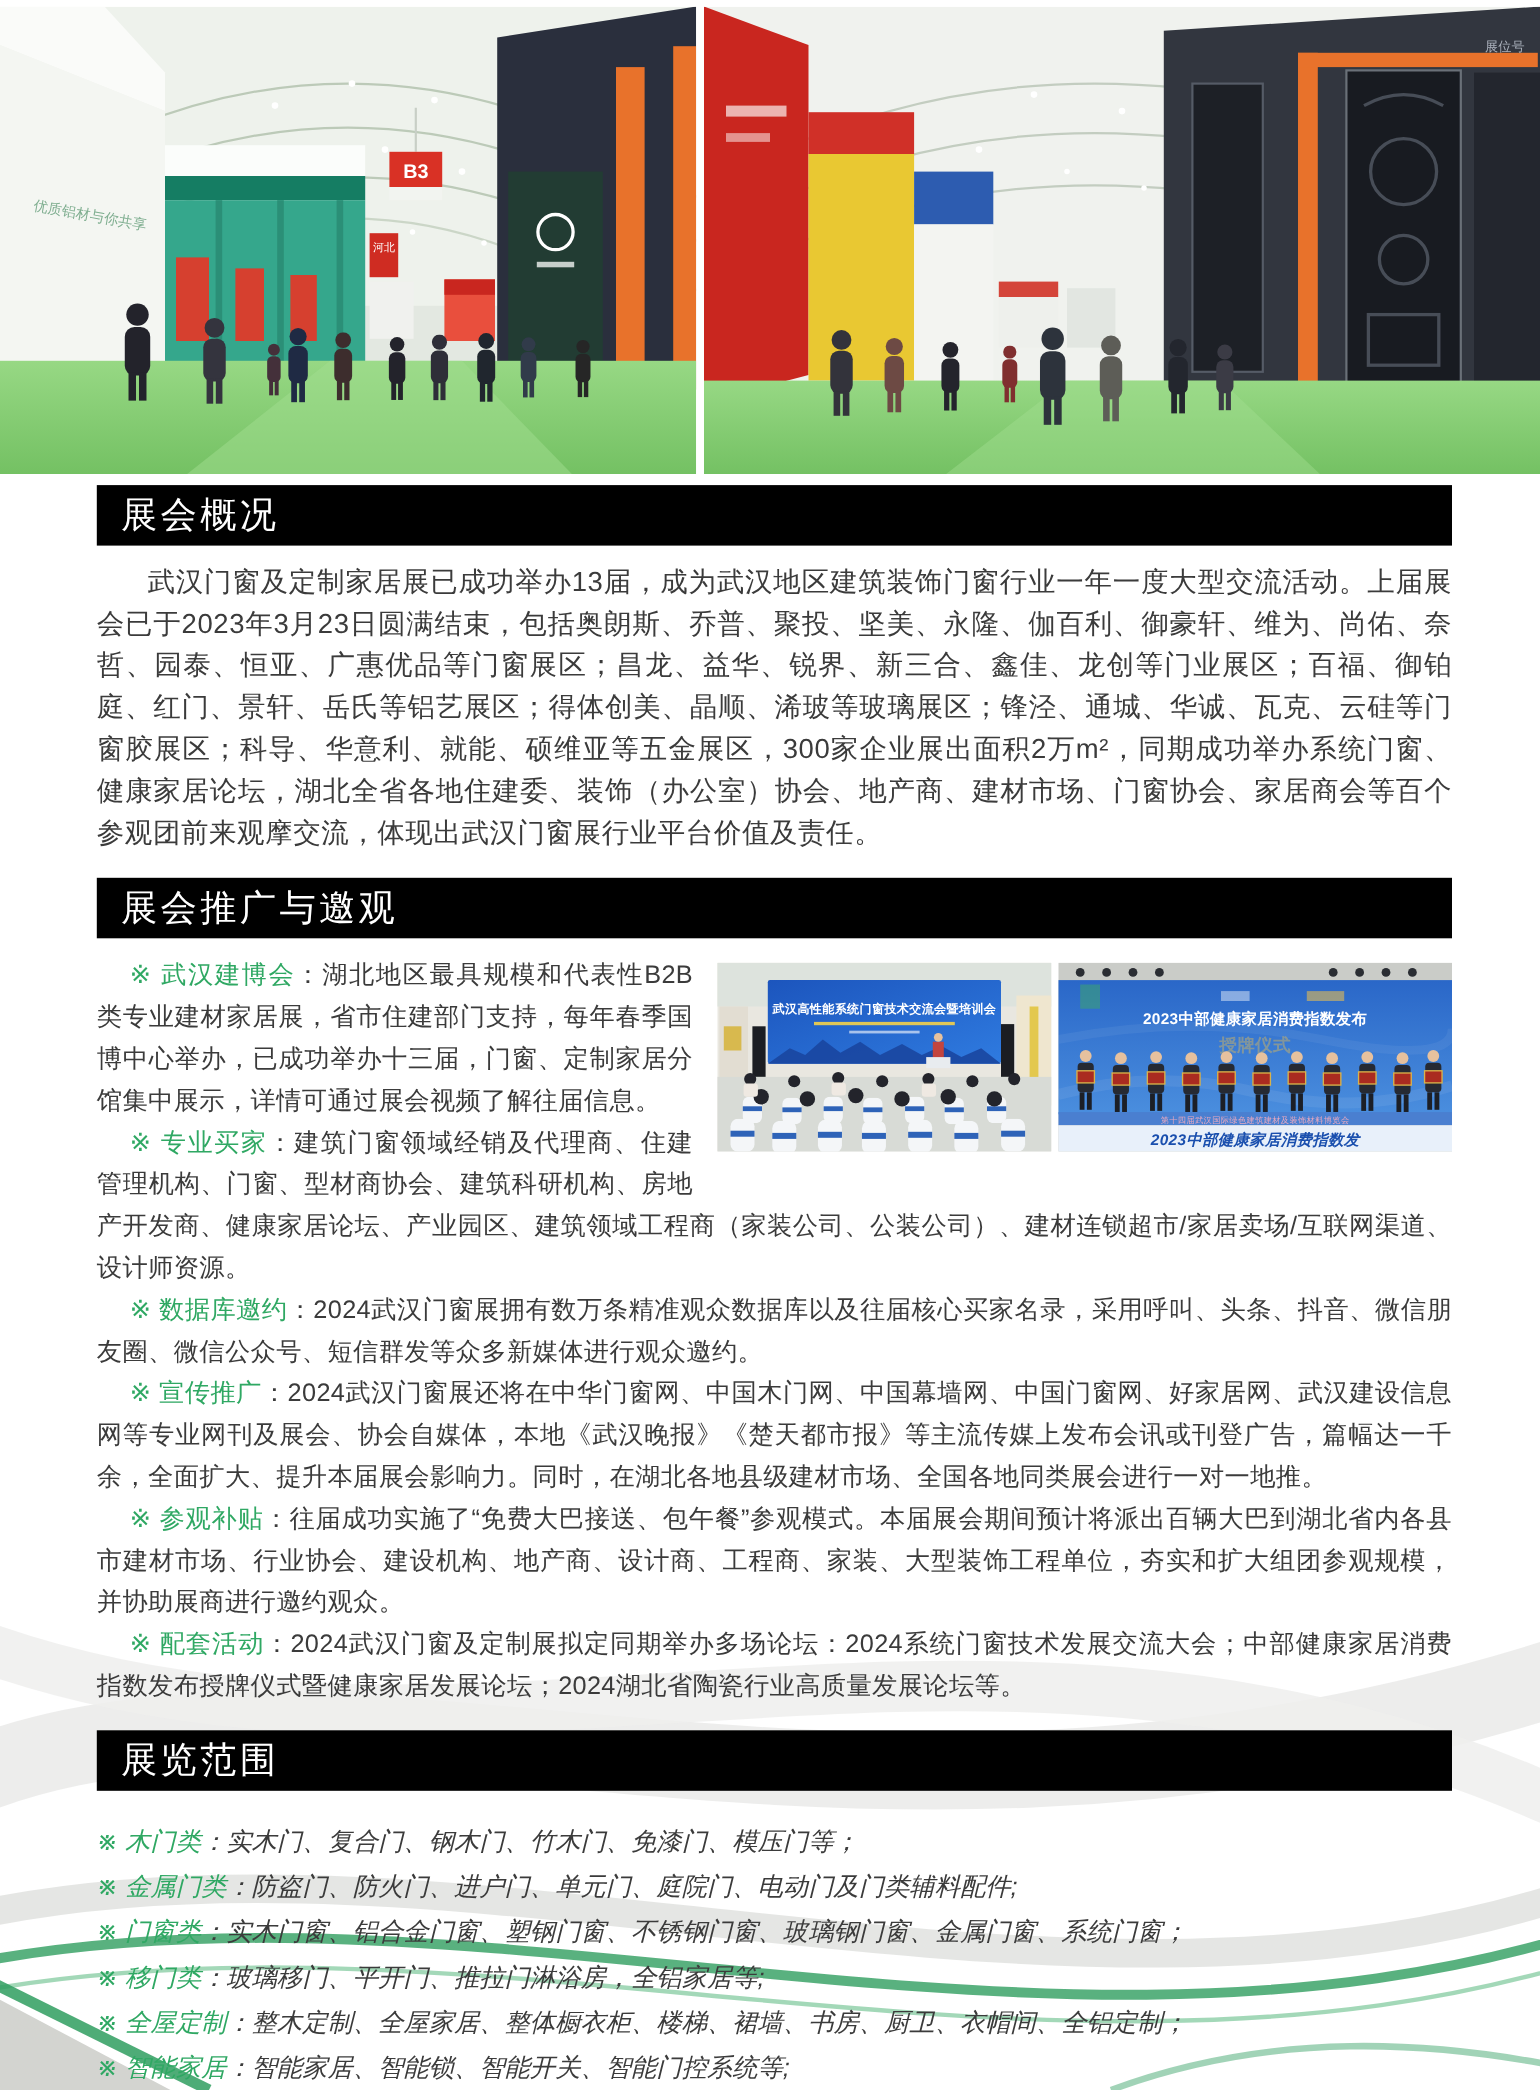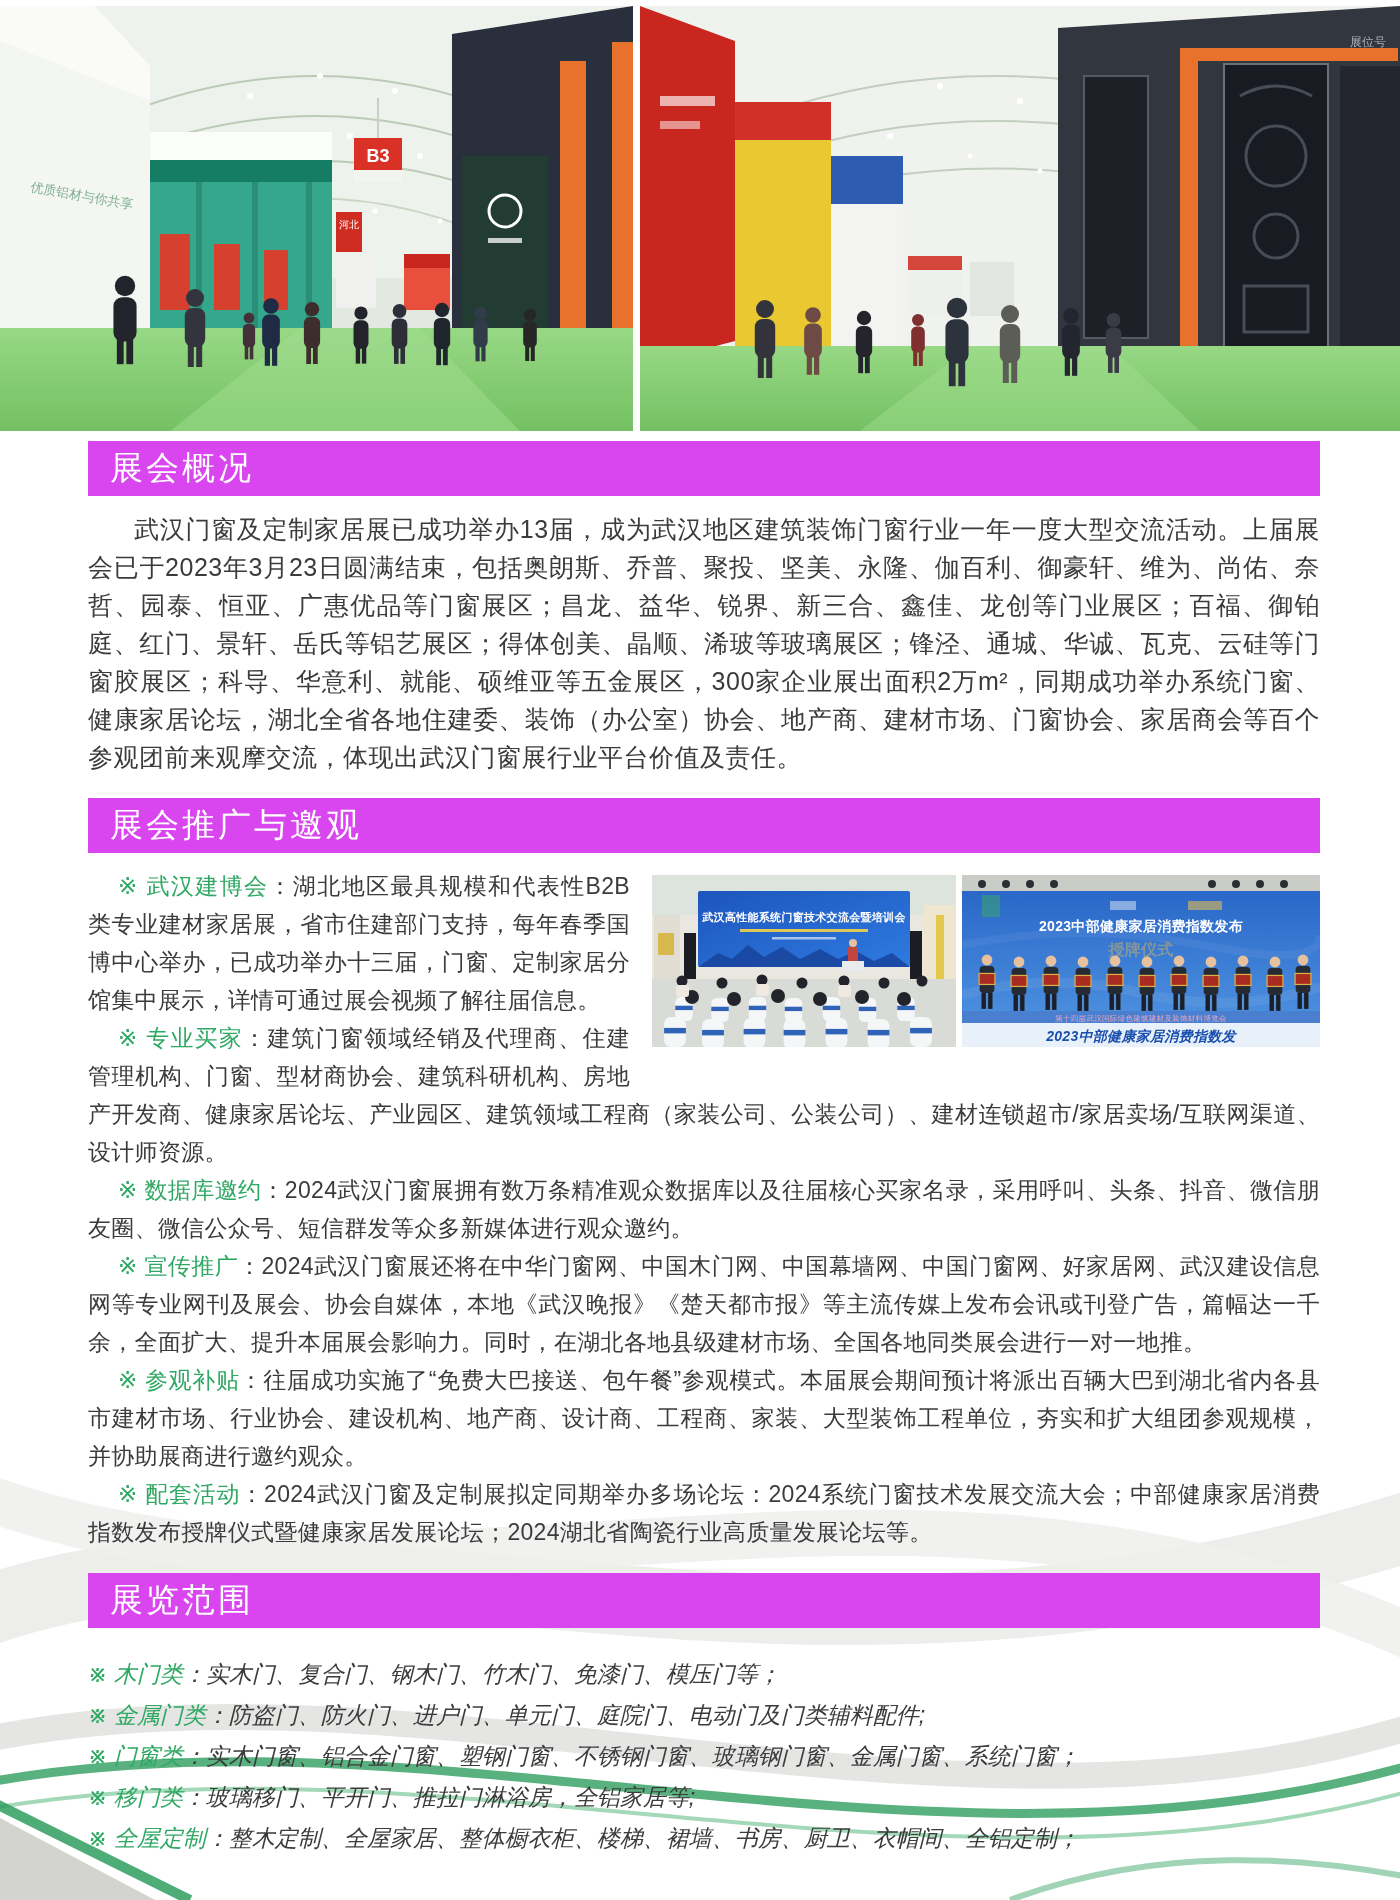--- a/index.html
+++ b/index.html
@@ -10,21 +10,21 @@
 
   
   .top-photos{display:flex;gap:7px;padding-top:6px;height:425px;}
   .top-photos .ph{height:425px;overflow:hidden;}
   .ph-left{width:633px;flex:none;}
   .ph-right{flex:1;}
   .ph svg{display:block;width:100%;height:100%;}
 
   
   .section{margin:0 80px 0 88px;width:1232px;}
-  .section-bar{height:55px;background:#d946ef;color:#ffffff;font-size:33px;font-weight:500;
+  .section-bar{height:55px;background:#000000;color:#ffffff;font-size:33px;font-weight:500;
                letter-spacing:3px;display:flex;align-items:center;padding-left:22px;box-sizing:border-box;}
   .sec-overview{margin-top:10px;}
   .sec-overview .body{margin:14px 0 12px 0;font-size:25px;line-height:38px;text-align:justify;
                       text-indent:46px;letter-spacing:.5px;}
   .sec-promo{margin-top:22px;}
   .promo-body{margin-top:14px;font-size:23px;line-height:38px;text-align:justify;letter-spacing:.3px;}
   .promo-photos{float:right;width:668px;height:172px;margin:8px 0 19px 22px;display:flex;gap:6px;}
   .promo-photos .pp{height:172px;overflow:hidden;}
   .pp svg{display:block;width:100%;height:100%;}
   .pp-conf{width:304px;flex:none;}
@@ -371,18 +371,19 @@
     <section class="section sec-scope">
       <div class="section-bar">
         <span>展览范围</span>
       </div>
       <div class="scope-list">
         <p><span class="glabel">※ 木门类</span><span>：实木门、复合门、钢木门、竹木门、免漆门、模压门等；</span></p>
         <p><span class="glabel">※ 金属门类</span><span>：防盗门、防火门、进户门、单元门、庭院门、电动门及门类辅料配件;</span></p>
         <p><span class="glabel">※ 门窗类</span><span>：实木门窗、铝合金门窗、塑钢门窗、不锈钢门窗、玻璃钢门窗、金属门窗、系统门窗；</span></p>
         <p><span class="glabel">※ 移门类</span><span>：玻璃移门、平开门、推拉门淋浴房，全铝家居等;</span></p>
         <p><span class="glabel">※ 全屋定制</span><span>：整木定制、全屋家居、整体橱衣柜、楼梯、裙墙、书房、厨卫、衣帽间、全铝定制；</span></p>
+        <p><span class="glabel">※ 智能家居</span><span>：智能家居、智能锁、智能开关、智能门控系统等;</span></p>
 
       </div>
     </section>
 
   </div>
 </div>
 
 </body></html>

